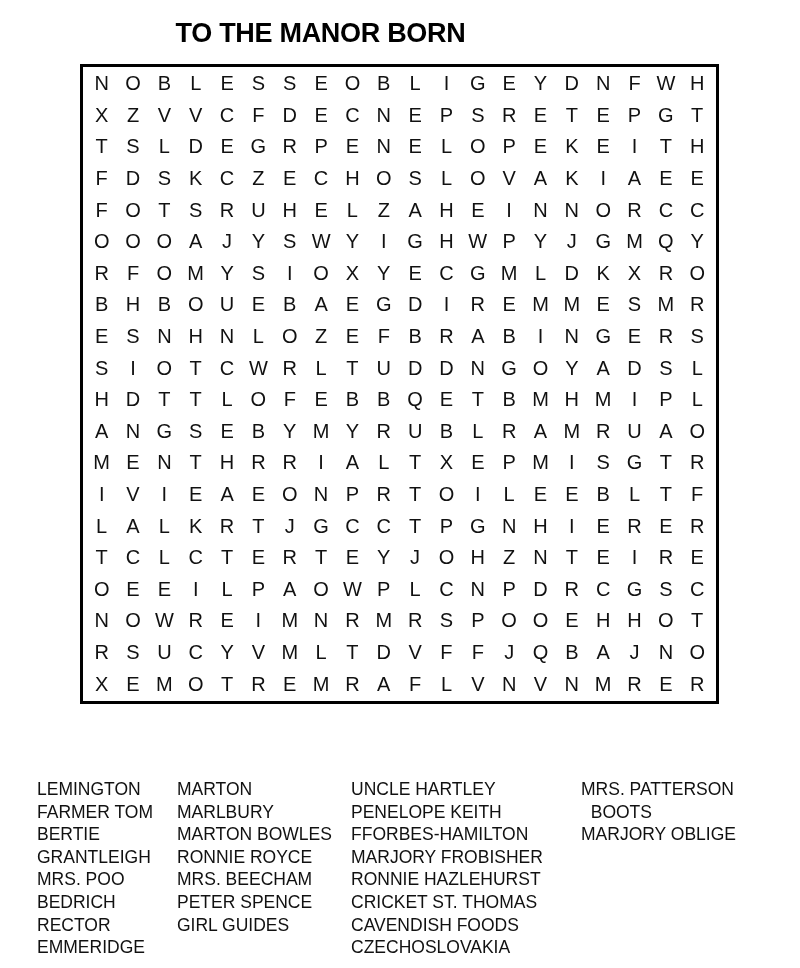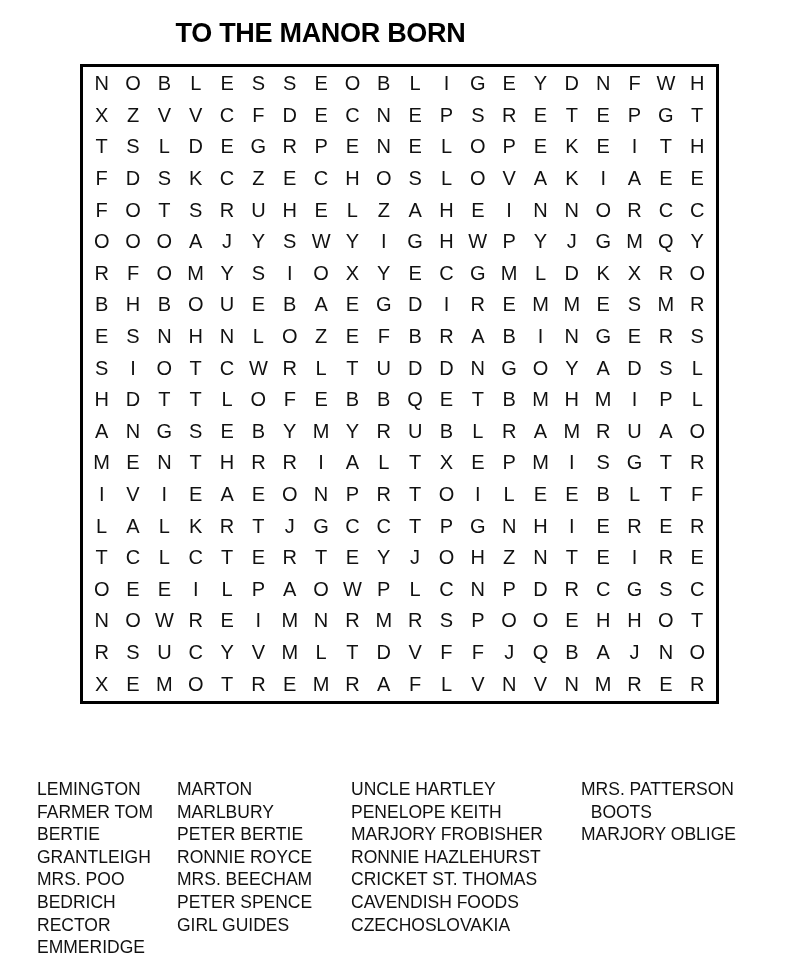--- a/index.html
+++ b/index.html
@@ -491,29 +491,30 @@
     <div class="word">BERTIE</div>
     <div class="word">GRANTLEIGH</div>
     <div class="word">MRS. POO</div>
     <div class="word">BEDRICH</div>
     <div class="word">RECTOR</div>
     <div class="word">EMMERIDGE</div>
   </div>
   <div class="word-col" style="left:177px;">
     <div class="word">MARTON</div>
     <div class="word">MARLBURY</div>
-    <div class="word">PETER BERTIE</div>
+    <div class="word">MARTON BOWLES</div>
     <div class="word">RONNIE ROYCE</div>
     <div class="word">MRS. BEECHAM</div>
     <div class="word">PETER SPENCE</div>
     <div class="word">GIRL GUIDES</div>
   </div>
   <div class="word-col" style="left:351px;">
     <div class="word">UNCLE HARTLEY</div>
     <div class="word">PENELOPE KEITH</div>
+    <div class="word">FFORBES-HAMILTON</div>
     <div class="word">MARJORY FROBISHER</div>
     <div class="word">RONNIE HAZLEHURST</div>
     <div class="word">CRICKET ST. THOMAS</div>
     <div class="word">CAVENDISH FOODS</div>
     <div class="word">CZECHOSLOVAKIA</div>
   </div>
   <div class="word-col" style="left:581px;">
     <div class="word">MRS. PATTERSON</div>
     <div class="word">  BOOTS</div>
     <div class="word">MARJORY OBLIGE</div>

